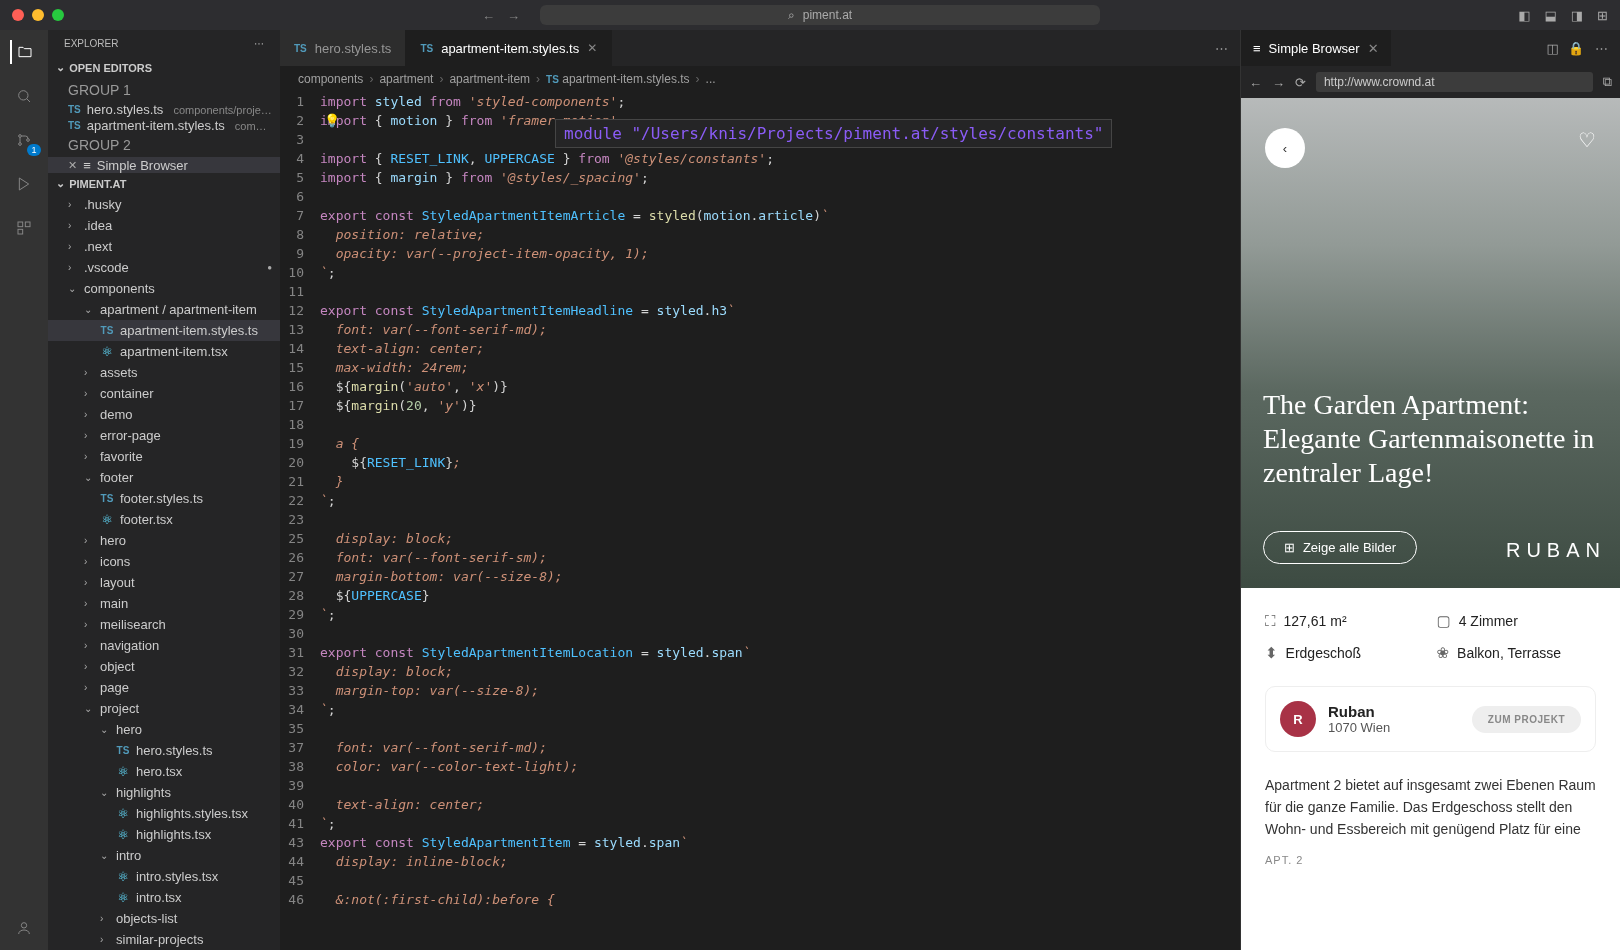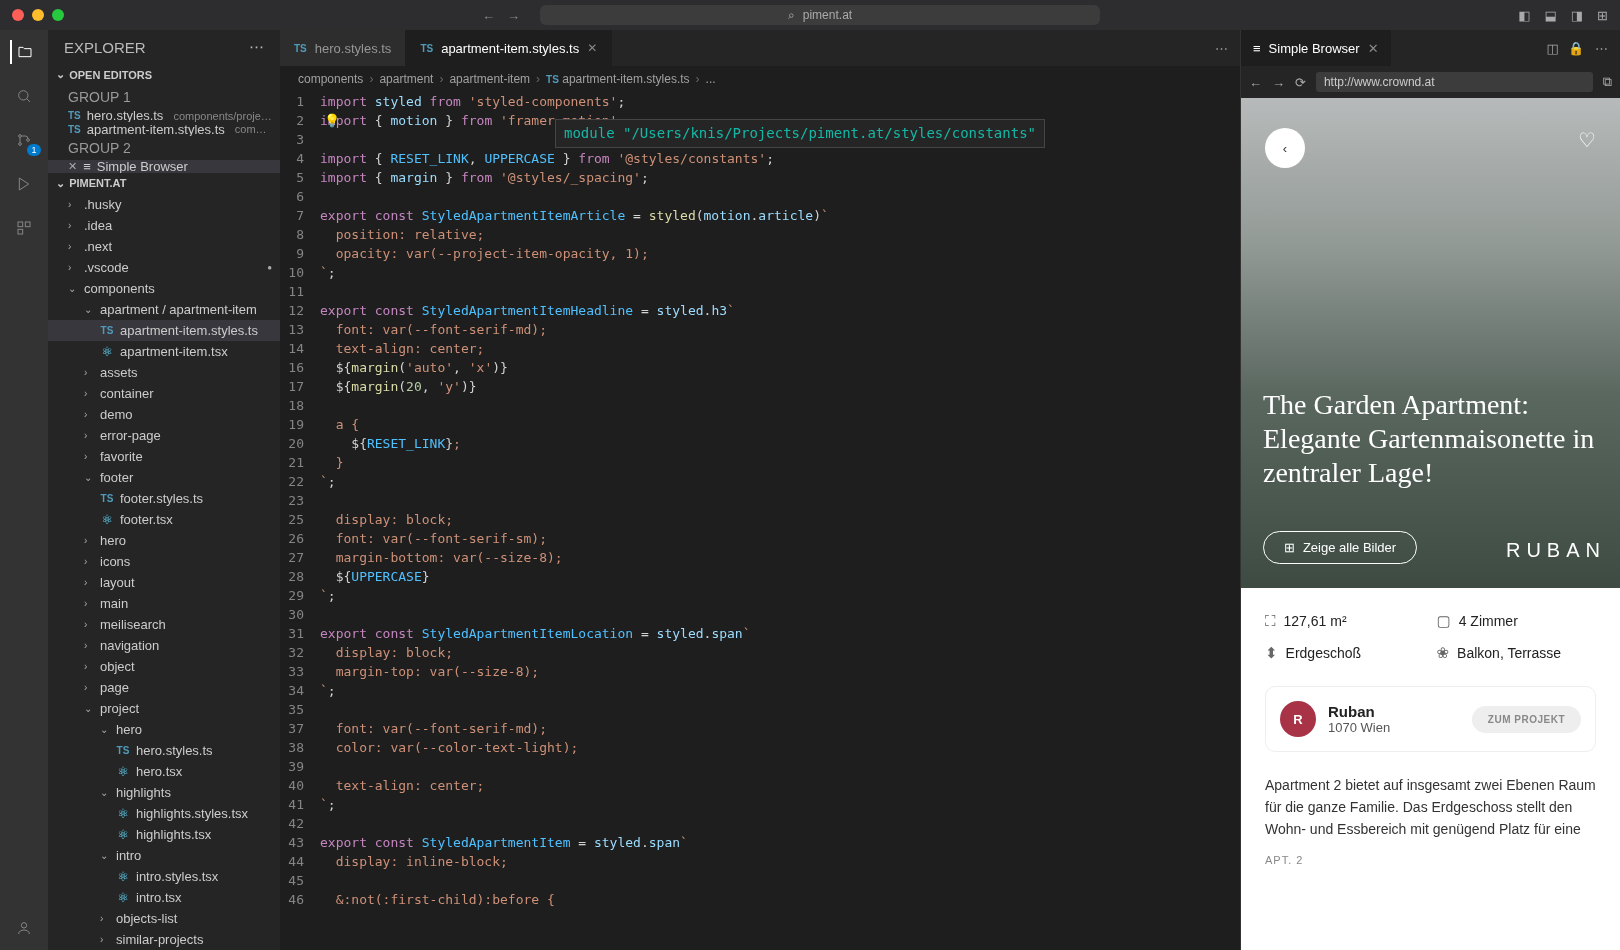--- a/index.html
+++ b/index.html
@@ -57,21 +57,21 @@
 .badge { background: #007acc; color: #fff; border-radius: 8px; font-size: 9px; padding: 1px 4px; position: absolute; transform: translate(10px, 10px); }
 .sidebar {
   width: 232px;
   background: #252526;
   display: flex;
   flex-direction: column;
   overflow-y: auto;
 }
 .sidebar-header {
   padding: 8px 16px;
-  font-size: 15px;
+  font-size: 10px;
   text-transform: uppercase;
   color: #bbb;
   display: flex;
   justify-content: space-between;
   align-items: center;
 }
 .section-label {
   padding: 4px 8px;
   font-size: 11px;
   font-weight: bold;
@@ -156,26 +156,26 @@
   user-select: none;
   flex-shrink: 0;
 }
 .line-content { white-space: pre; flex: 1; }
 .tooltip {
   position: absolute;
   background: #252526;
   border: 1px solid #454545;
   padding: 4px 8px;
   font-family: monospace;
-  font-size: 14px;
-  color: #14b8a6;
+  font-size: 16px;
+  color: #8b5cf6;
   z-index: 10;
 }
 .kw { color: #c586c0; }
-.str { color: #ce9178; }
+.str { color: #ce9178; font-style: italic; }
 .var { color: #9cdcfe; }
 .fn { color: #dcdcaa; }
 .punc { color: #d4d4d4; }
 .num { color: #b5cea8; }
 .const { color: #4fc1ff; }
 .browser-panel {
   width: 380px;
   background: #1e1e1e;
   display: flex;
   flex-direction: column;
@@ -653,20 +653,24 @@
         </div>
         <div class="line">
           <span class="lineno">13</span>
           <span class="line-content"><span class="str">  font: var(--font-serif-md);</span></span>
         </div>
         <div class="line">
           <span class="lineno">14</span>
           <span class="line-content"><span class="str">  text-align: center;</span></span>
         </div>
         <div class="line">
+          <span class="lineno">15</span>
+          <span class="line-content"><span class="str">  max-width: 24rem;</span></span>
+        </div>
+        <div class="line">
           <span class="lineno">16</span>
           <span class="line-content"><span class="str">  </span><span class="punc">${</span><span class="fn">margin</span><span class="punc">(</span><span class="str">'auto'</span><span class="punc">,</span> <span class="str">'x'</span><span class="punc">)}</span></span>
         </div>
         <div class="line">
           <span class="lineno">17</span>
           <span class="line-content"><span class="str">  </span><span class="punc">${</span><span class="fn">margin</span><span class="punc">(</span><span class="num">20</span><span class="punc">,</span> <span class="str">'y'</span><span class="punc">)}</span></span>
         </div>
         <div class="line">
           <span class="lineno">18</span>
           <span class="line-content"></span>
@@ -747,24 +751,20 @@
           <span class="lineno">39</span>
           <span class="line-content"></span>
         </div>
         <div class="line">
           <span class="lineno">40</span>
           <span class="line-content"><span class="str">  text-align: center;</span></span>
         </div>
         <div class="line">
           <span class="lineno">41</span>
           <span class="line-content"><span class="str">`</span><span class="punc">;</span></span>
-        </div>
-        <div class="line">
-          <span class="lineno">42</span>
-          <span class="line-content"></span>
         </div>
         <div class="line">
           <span class="lineno">43</span>
           <span class="line-content"><span class="kw">export</span> <span class="kw">const</span> <span class="const">StyledApartmentItem</span> <span class="punc">=</span> <span class="var">styled</span><span class="punc">.</span><span class="var">span</span><span class="str">`</span></span>
         </div>
         <div class="line">
           <span class="lineno">44</span>
           <span class="line-content"><span class="str">  display: inline-block;</span></span>
         </div>
         <div class="line">

